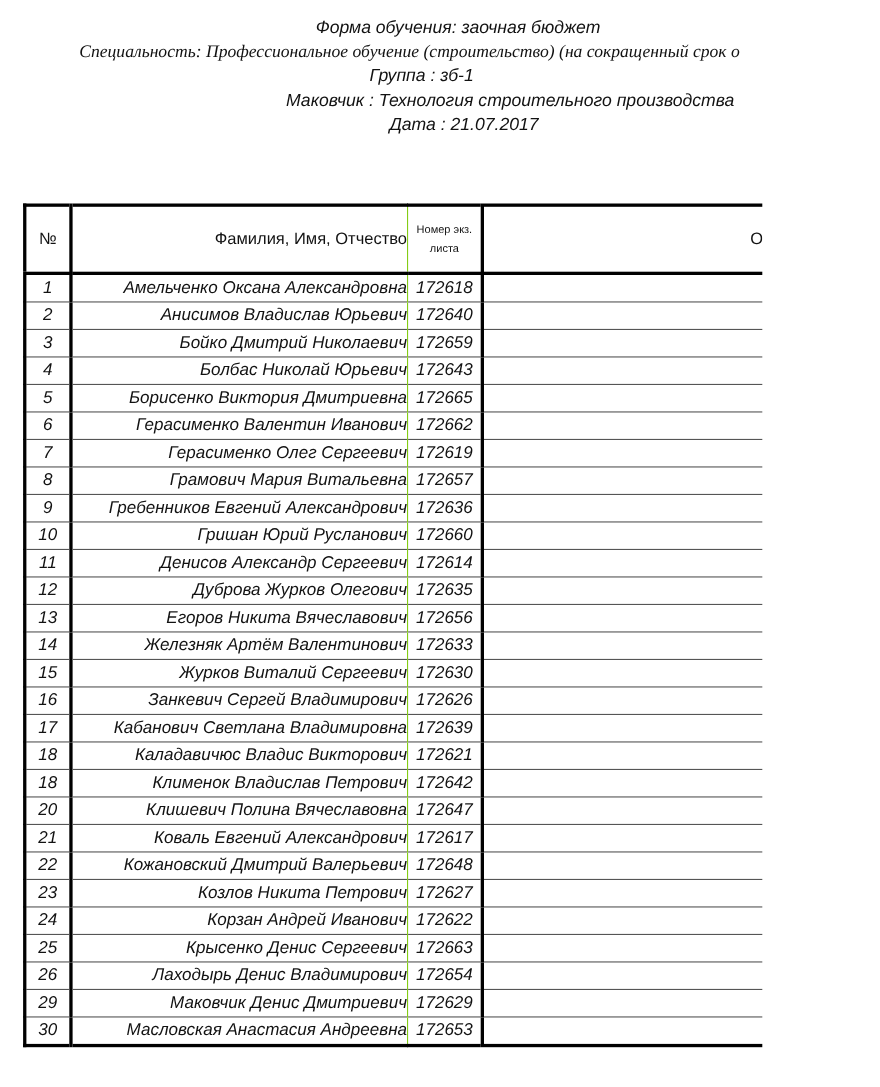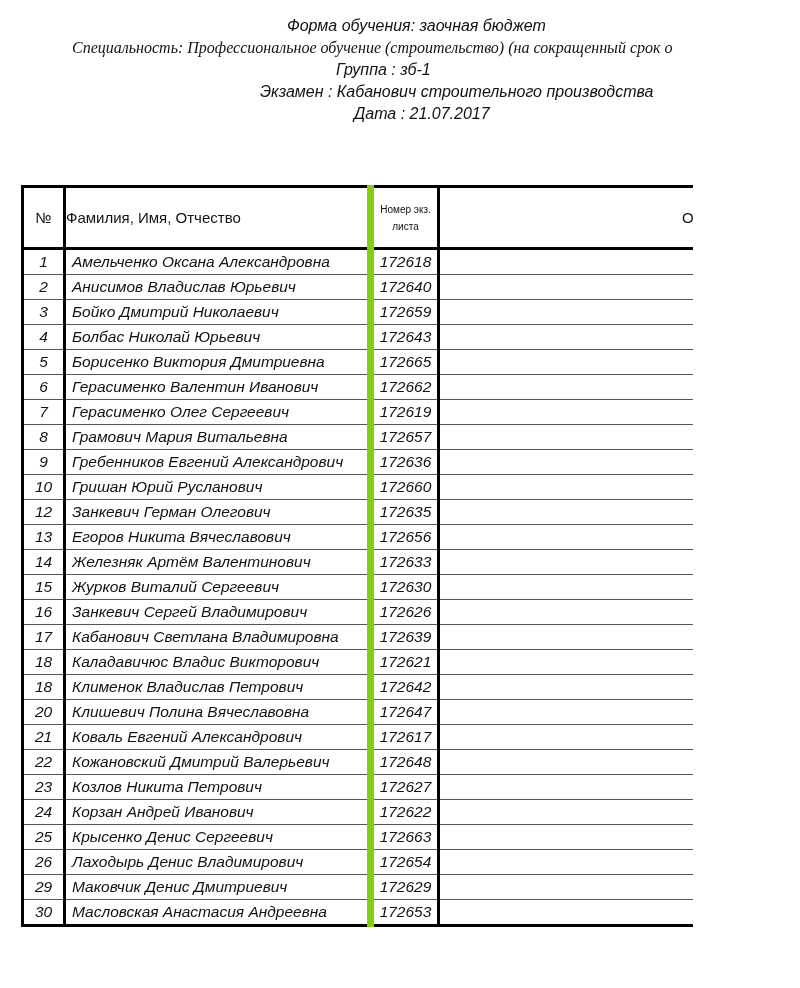--- a/index.html
+++ b/index.html
@@ -44,21 +44,21 @@
     vertical-align: middle;
   }
   .doc-table thead th {
     height: 59px;
     font-weight: normal;
     font-size: 15px;
     color: #121212;
     border-bottom: 3px solid #000;
   }
   .col-num   { width: 42px;  border-right: 3px solid #000; text-align: center; }
-  .col-name  { width: 306px; border-right: 7px solid #84cc16; text-align: left; padding-left: 6px; }
+  .col-name  { width: 306px; border-right: 1px solid #84cc16; text-align: right; padding-left: 6px; }
   .col-sheet { width: 68px;  border-right: 3px solid #000; text-align: center; }
   .col-grade { width: 297px; text-align: right; }
   .doc-table thead .col-sheet {
     font-size: 10px;
     white-space: normal;
     line-height: 17px;
   }
   .doc-table tbody td {
     height: 24px;
     font-size: 15.5px;
@@ -72,21 +72,21 @@
 </style>
 </head>
 <body>
 
 <div class="sheet">
 
   <div class="doc-header">
     <div class="hline hline-1">Форма обучения: заочная бюджет</div>
     <div class="hline hline-2">Специальность: Профессиональное обучение (строительство) (на сокращенный срок о</div>
     <div class="hline hline-3">Группа : зб-1</div>
-    <div class="hline hline-4">Экзамен : Кабанович строительного производства</div>
+    <div class="hline hline-4">Маковчик : Технология строительного производства</div>
     <div class="hline hline-5">Дата : 21.07.2017</div>
   </div>
 
   <table class="doc-table">
     <colgroup>
       <col class="col-num">
       <col class="col-name">
       <col class="col-sheet">
       <col class="col-grade">
     </colgroup>
@@ -153,22 +153,28 @@
           <td class="col-sheet"><span class="cell-text">172636</span></td>
           <td class="col-grade"><span class="cell-text">6</span></td>
         </tr>
         <tr>
           <td class="col-num"><span class="cell-text">10</span></td>
           <td class="col-name"><span class="cell-text">Гришан Юрий Русланович</span></td>
           <td class="col-sheet"><span class="cell-text">172660</span></td>
           <td class="col-grade"><span class="cell-text">6</span></td>
         </tr>
         <tr>
+          <td class="col-num"><span class="cell-text">11</span></td>
+          <td class="col-name"><span class="cell-text">Денисов Александр Сергеевич</span></td>
+          <td class="col-sheet"><span class="cell-text">172614</span></td>
+          <td class="col-grade"><span class="cell-text">7</span></td>
+        </tr>
+        <tr>
           <td class="col-num"><span class="cell-text">12</span></td>
-          <td class="col-name"><span class="cell-text">Занкевич Герман Олегович</span></td>
+          <td class="col-name"><span class="cell-text">Дуброва Журков Олегович</span></td>
           <td class="col-sheet"><span class="cell-text">172635</span></td>
           <td class="col-grade"><span class="cell-text">8</span></td>
         </tr>
         <tr>
           <td class="col-num"><span class="cell-text">13</span></td>
           <td class="col-name"><span class="cell-text">Егоров Никита Вячеславович</span></td>
           <td class="col-sheet"><span class="cell-text">172656</span></td>
           <td class="col-grade"><span class="cell-text">5</span></td>
         </tr>
         <tr>

